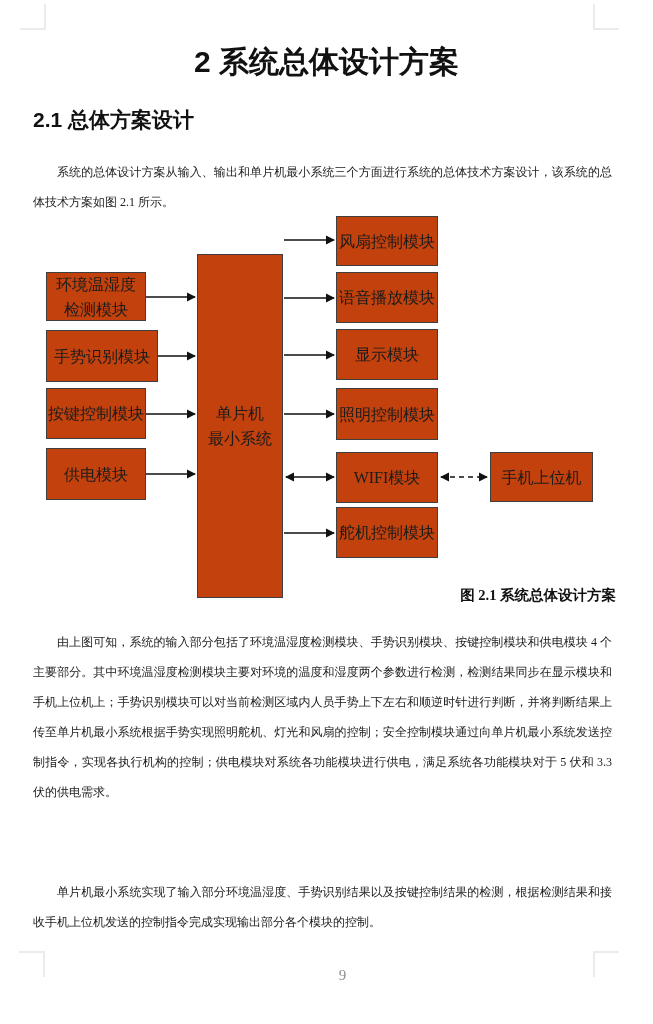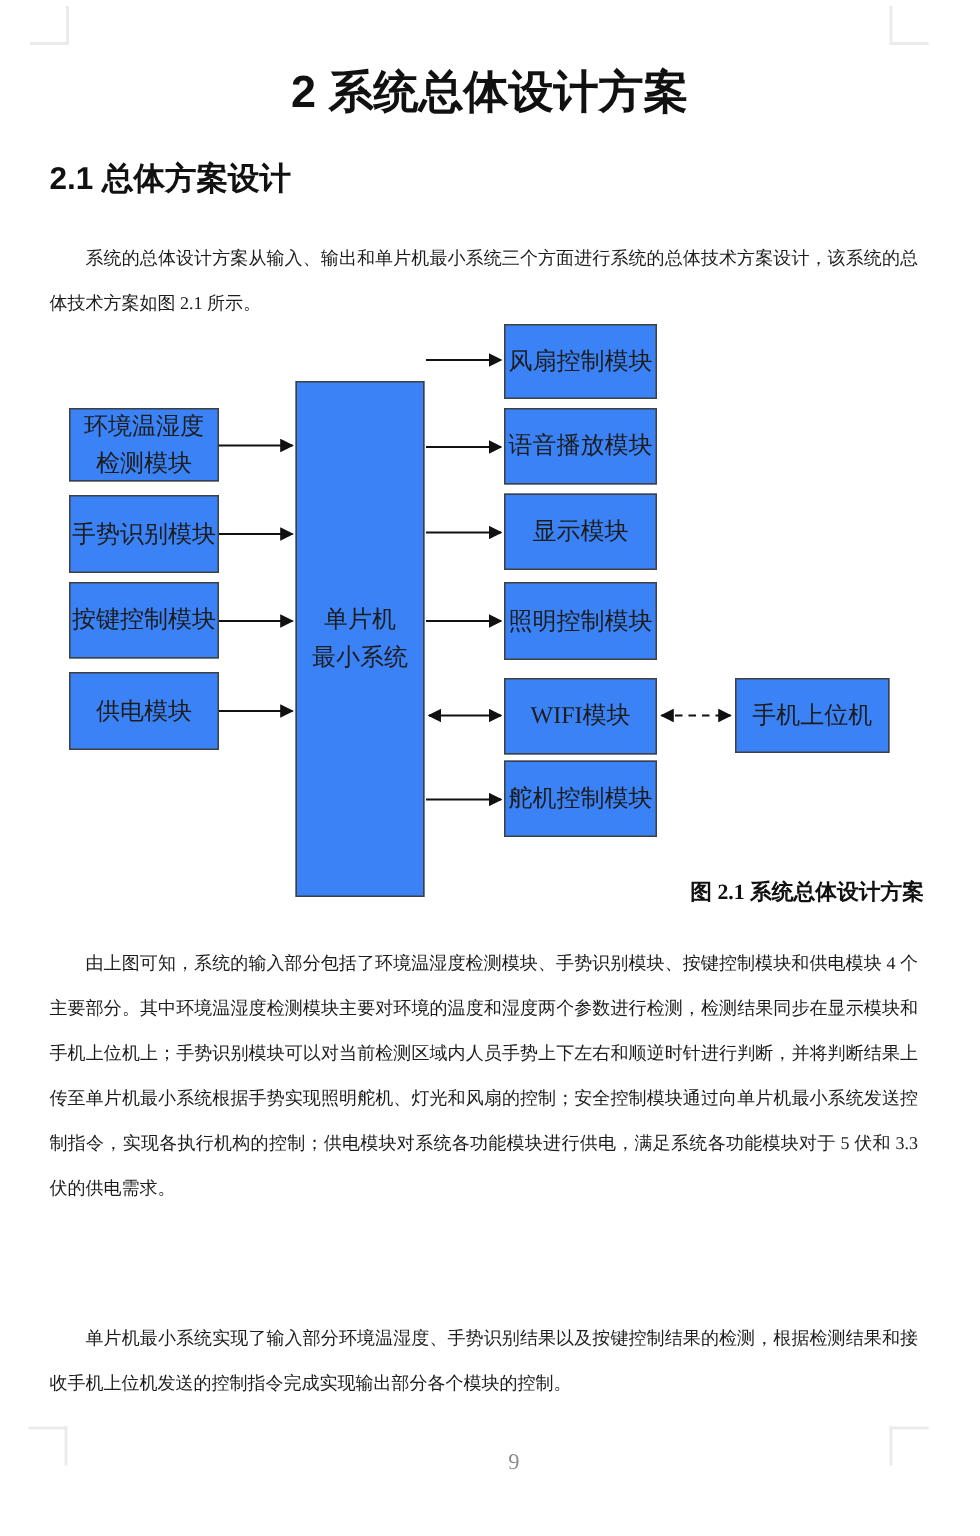--- a/index.html
+++ b/index.html
@@ -48,21 +48,21 @@
     position:absolute;left:16px;top:966px;width:653px;
     text-align:center;font-size:15px;line-height:18px;color:#8c8c8c;
   }
 
   
   .diagram{position:absolute;left:0;top:0;width:653px;height:1024px;}
   .diagram svg{position:absolute;left:0;top:0;}
   .dbox{
     position:absolute;
     border:1px solid #3f3f3f;
-    background:#3b82f6;
+    background:#c2410c;
     display:flex;align-items:center;justify-content:center;
     text-align:center;
     font-size:16px;line-height:25px;color:#1c1c1c;
     box-sizing:border-box;
   }
   .dbox span{display:block;}
 </style>
 </head>
 <body>
 
@@ -98,21 +98,21 @@
         <line x1="441" y1="477" x2="487" y2="477" stroke-dasharray="5,4" marker-start="url(#arr)" marker-end="url(#arr)"></line>
       </g>
     </svg>
 
     <div class="dbox" style="left:46px;top:272px;width:100px;height:49px;">
       <div>
         <span>环境温湿度</span>
         <span>检测模块</span>
       </div>
     </div>
-    <div class="dbox" style="left:46px;top:330px;width:100px;height:52px;">
+    <div class="dbox" style="left:46px;top:330px;width:112px;height:52px;">
       <span>手势识别模块</span>
     </div>
     <div class="dbox" style="left:46px;top:388px;width:100px;height:51px;">
       <span>按键控制模块</span>
     </div>
     <div class="dbox" style="left:46px;top:448px;width:100px;height:52px;">
       <span>供电模块</span>
     </div>
 
     <div class="dbox" style="left:197px;top:214px;width:86px;height:344px;margin-top:40px;">

